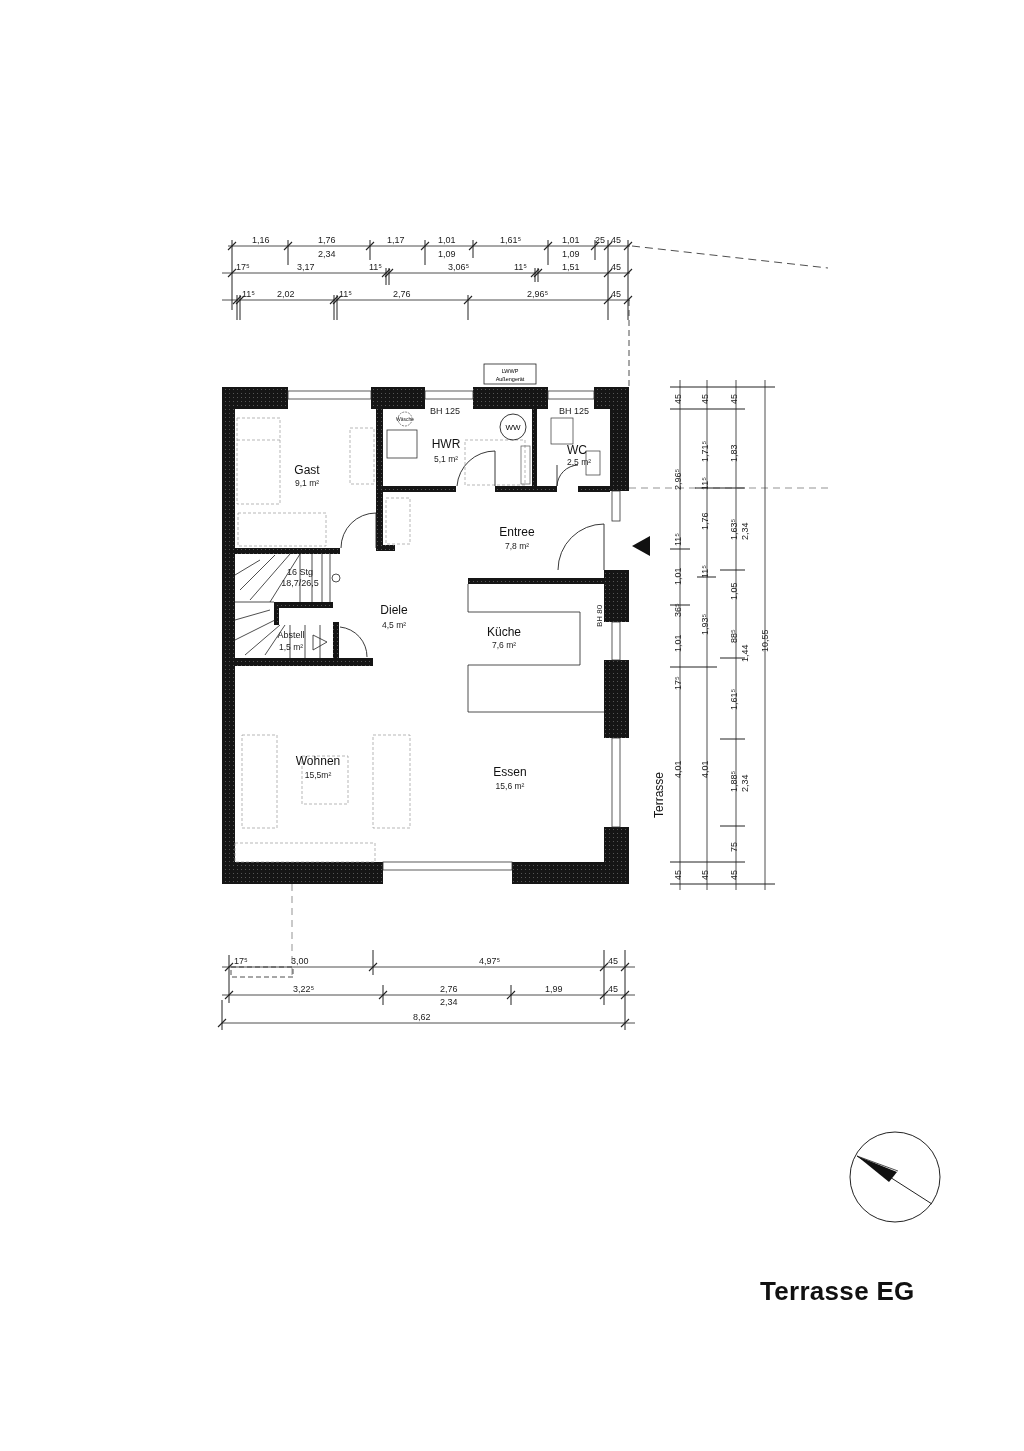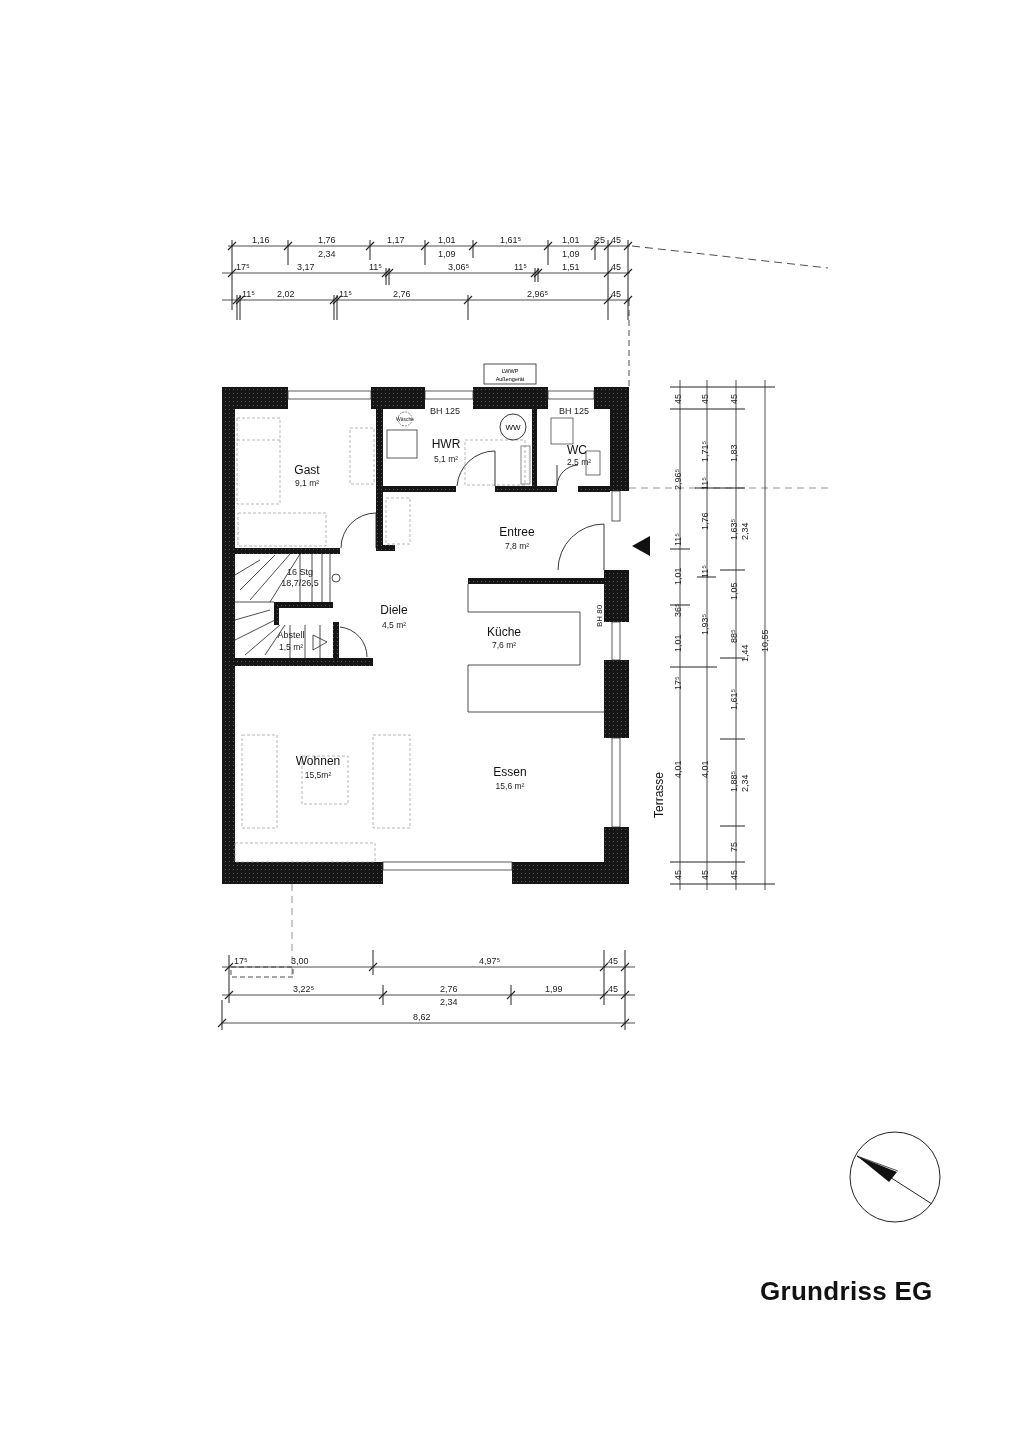--- a/index.html
+++ b/index.html
@@ -351,13 +351,13 @@
   </g>
 
   <g>
     <circle cx="895" cy="1177" r="45" fill="none" stroke="#222" stroke-width="1"></circle>
     <line x1="857" y1="1156" x2="932" y2="1204" stroke="#222" stroke-width="1"></line>
     <polygon points="857,1156 897,1172 889,1182" fill="#111"></polygon>
     <polyline points="857,1156 898,1171" fill="none" stroke="#222" stroke-width="0.8"></polyline>
   </g>
 </svg>
 
-<div class="title">Grundriss EG</div>
+<div class="title">Terrasse EG</div>
 
 </body></html>

